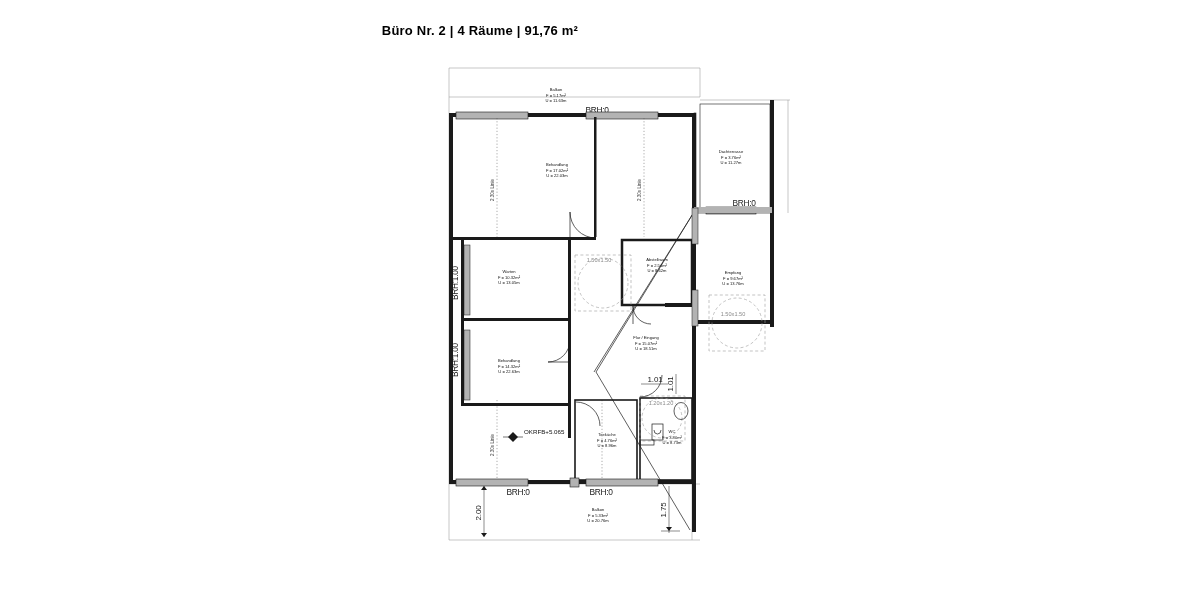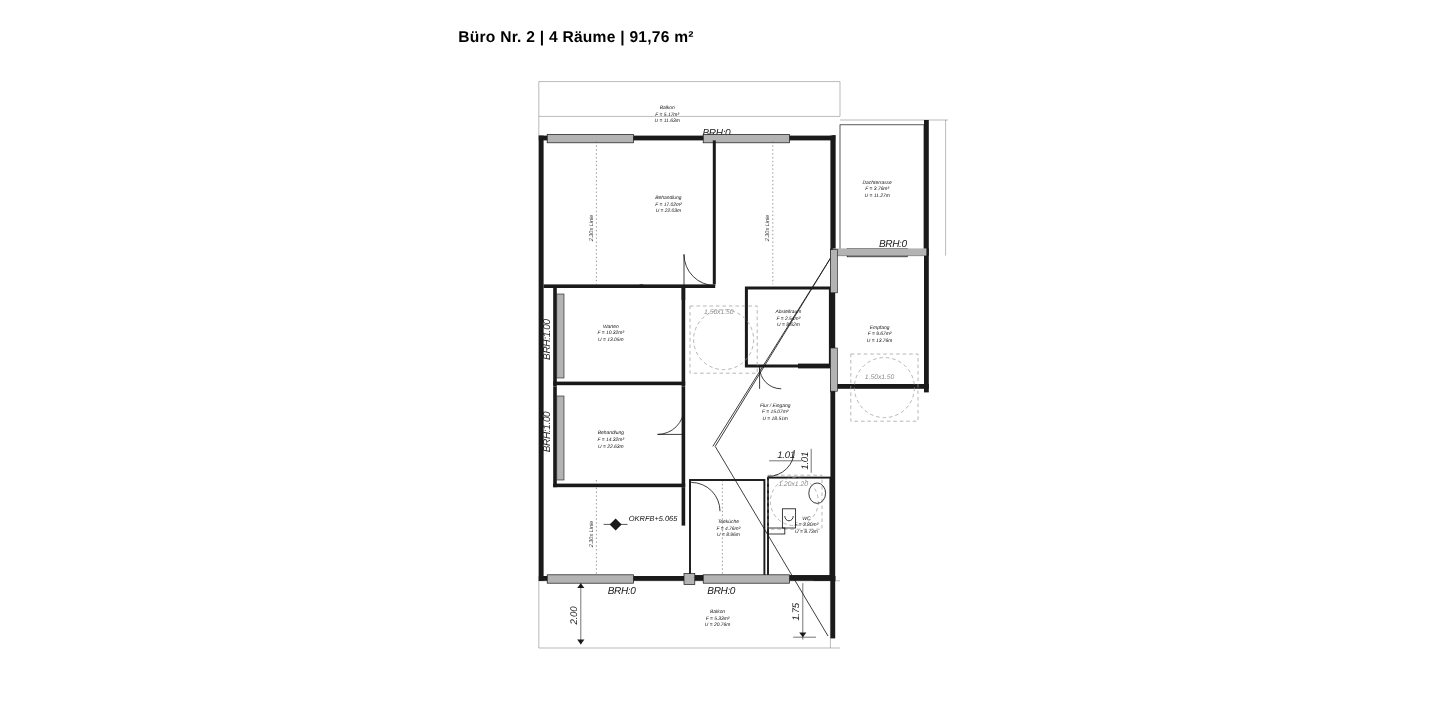--- a/index.html
+++ b/index.html
@@ -24,21 +24,20 @@
     font-weight: bold;
     color: #000000;
     letter-spacing: 0.2px;
   }
   #plan-wrap {
     position: absolute;
     left: 0;
     top: 0;
     width: 1200px;
     height: 600px;
-    font-style: italic;
   }
   svg { display: block; }
   .rm-label {
     font-family: "Liberation Sans", sans-serif;
     font-size: 4.1px;
     fill: #111111;
     text-anchor: middle;
   }
   .rm-area {
     font-family: "Liberation Sans", sans-serif;

